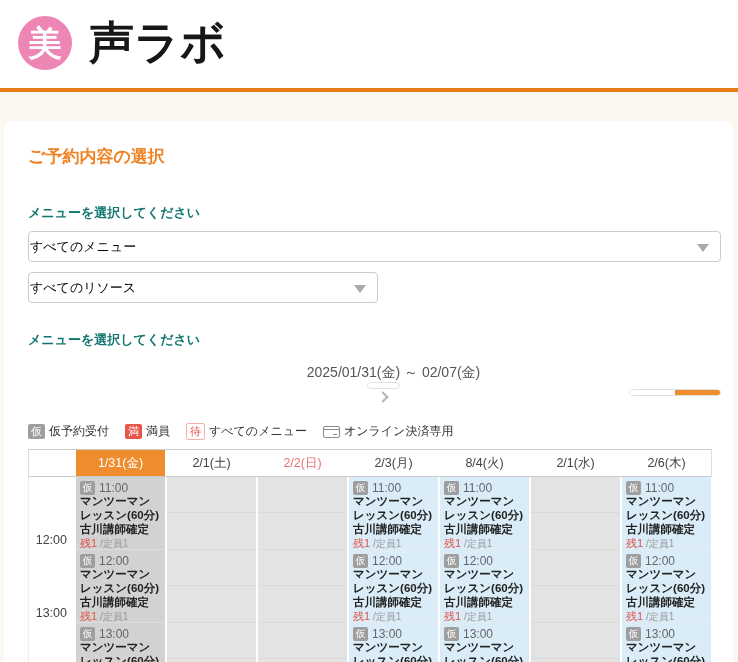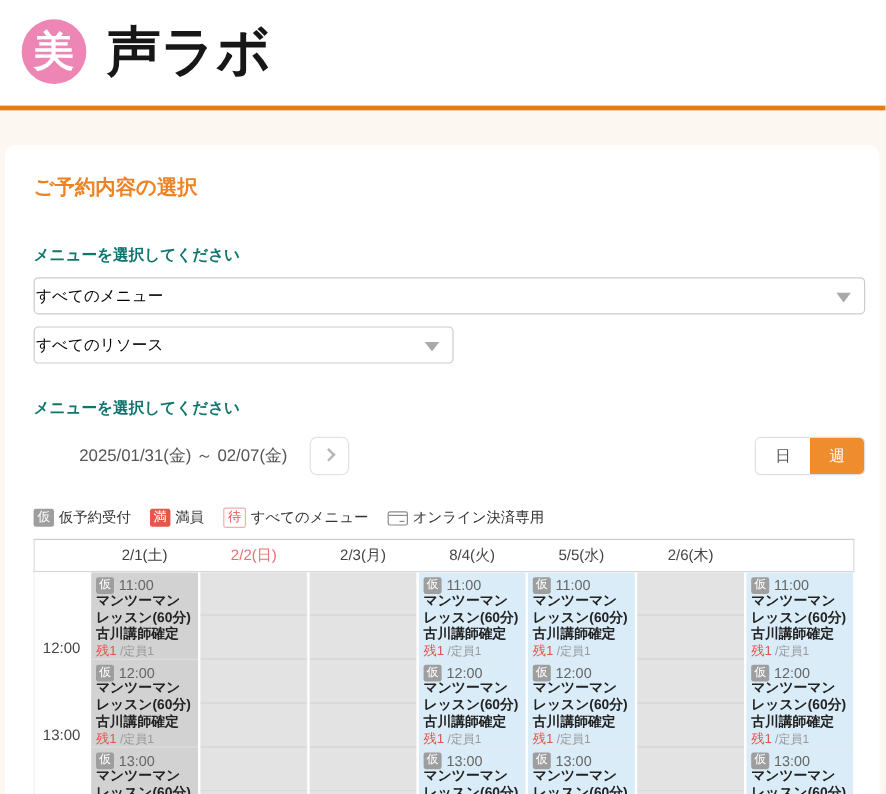--- a/index.html
+++ b/index.html
@@ -24,21 +24,21 @@
 
   .field-label { font-size:13px; font-weight:bold; color:#0f766e; margin-bottom:9px; }
 
   .select { position:relative; height:31px; border:1px solid #ccc; border-radius:4px; background:#fff;
             display:flex; align-items:center; padding:0 30px 0 1px; font-size:13px; color:#000000; cursor:pointer; }
   .select .arrow { position:absolute; right:11px; top:12px; width:0; height:0;
             border-left:6px solid transparent; border-right:6px solid transparent; border-top:8px solid #a9a9a9; }
   .select-menu { width:100%; margin-bottom:10px; }
   .select-resource { width:350px; margin-bottom:28px; }
 
-  .date-row { display:flex; align-items:center; margin:15px 0 0 0; height:32px; }
+  .date-row { display:flex; align-items:center; margin:15px 0 0 0; height:32px;flex-direction:column; }
   .date-range { margin-left:38px; font-size:14px; color:#555; }
   .next-btn { margin-left:18px; width:33px; height:32px; border:1px solid #e2e2e2; border-radius:6px;
               background:#fff; cursor:pointer; position:relative; }
   .next-btn i { position:absolute; left:11px; top:10px; width:8px; height:8px;
               border-top:2px solid #b5b5b5; border-right:2px solid #b5b5b5; transform:rotate(45deg); }
   .view-toggle { margin-left:auto; display:flex; border-radius:5px; overflow:hidden; border:1px solid #e0e0e0; }
   .view-btn { width:45px; height:30px; font-size:13px; display:flex; align-items:center; justify-content:center; cursor:pointer; }
   .view-btn.inactive { background:#fff; color:#555; }
   .view-btn.active { background:#ef8c2e; color:#fff; }
 
@@ -142,25 +142,26 @@
         </div>
         <div class="legend-item">
           <div class="card-icon"></div>
           <div class="legend-label">オンライン決済専用</div>
         </div>
       </div>
 
     <div class="calendar">
       <div class="cal-header">
         <div class="cal-h time-h"></div>
+      <div class="cal-h selected">1/31(金)</div>
           <div class="cal-h saturday">2/1(土)</div>
           <div class="cal-h sunday">2/2(日)</div>
           <div class="cal-h">2/3(月)</div>
           <div class="cal-h">8/4(火)</div>
-          <div class="cal-h">5/5(水)</div>
+          <div class="cal-h">2/1(水)</div>
           <div class="cal-h">2/6(木)</div>
         </div>
       <div class="cal-body">
         <div class="time-col">
             <div class="time-label" style="top: 56px;">12:00</div>
             <div class="time-label" style="top: 129px;">13:00</div>
           </div>
       <div class="day-col gray">
             <div class="slot">
               <div class="slot-time">

